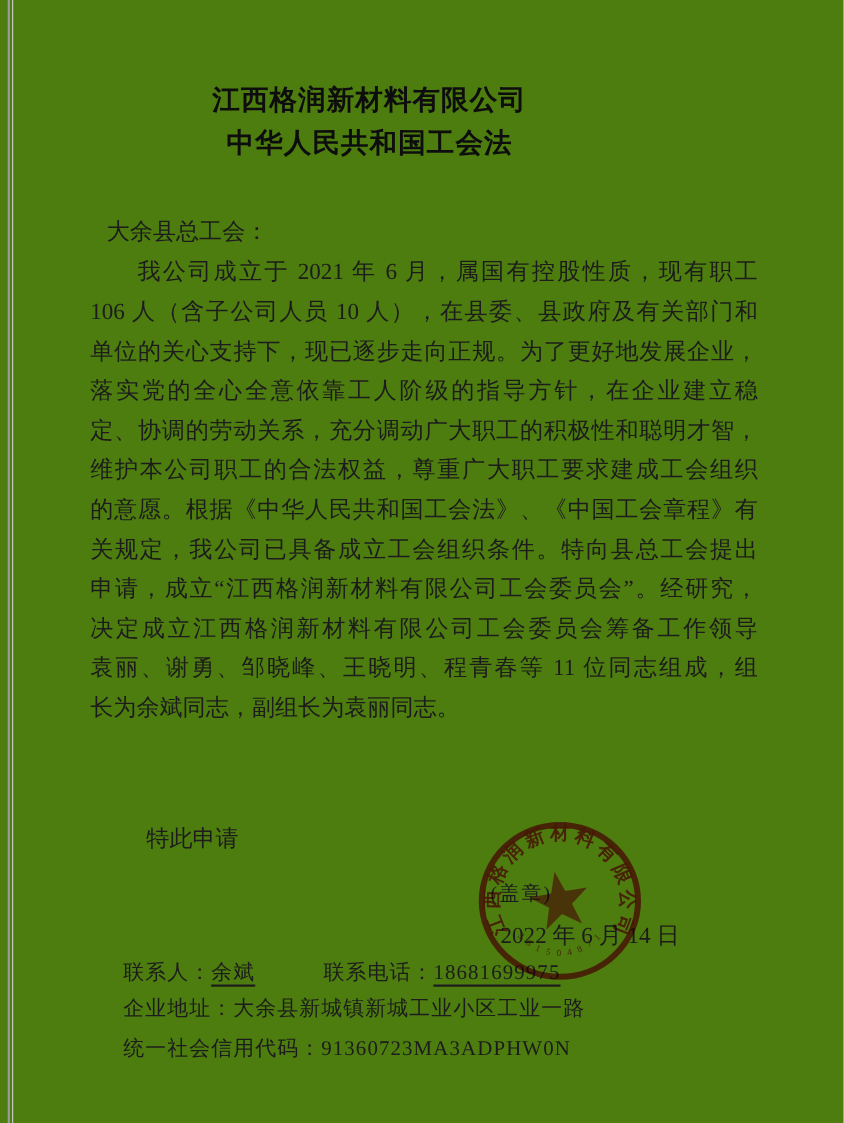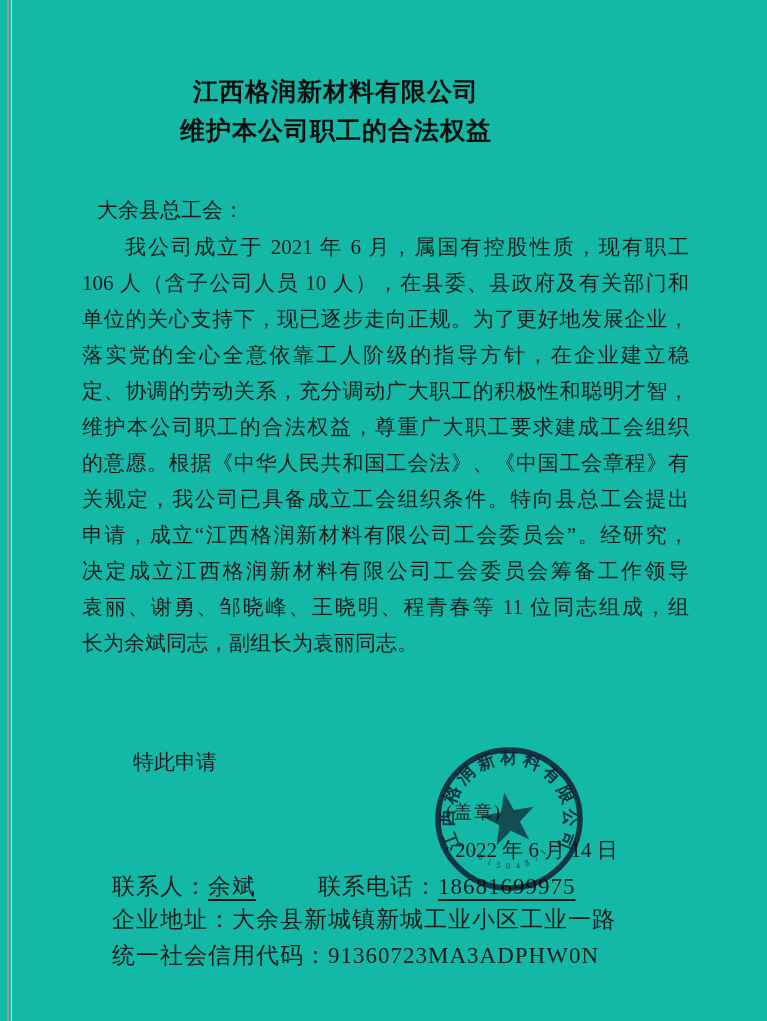--- a/index.html
+++ b/index.html
@@ -1,50 +1,50 @@
 <!DOCTYPE html>
 <html><head>
 <meta charset="utf-8">
 <style>
   html,body{margin:0;padding:0;background:#e9e9e9;}
-  .page{position:relative;width:767px;height:1021px;background:#14b8a6;overflow:hidden;
+  .page{position:relative;width:767px;height:1021px;background:#4d7c0f;overflow:hidden;
         font-family:"Liberation Serif","DejaVu Serif",serif;color:#1c1c1c;}
   .scan-line-a{position:absolute;left:7px;top:0;width:2px;height:1021px;background:#9b9b9b;}
   .scan-line-b{position:absolute;left:11px;top:0;width:1px;height:1021px;background:#d2d2d2;}
   .title{position:absolute;top:72px;left:0;width:672px;text-align:center;
          font-family:"Liberation Sans","DejaVu Sans",sans-serif;font-weight:700;
          font-size:25px;line-height:39px;letter-spacing:1px;color:#0d0d0d;}
   .salutation{position:absolute;top:196px;left:97px;font-size:21px;}
   .body-text{position:absolute;top:229px;left:82px;width:607px;font-size:21px;}
   .body-text .line{height:36px;line-height:36px;text-align:justify;text-align-last:justify;
                    white-space:nowrap;}
   .body-text .line.first{text-indent:43px;}
   .body-text .line.last{text-align-last:left;}
   .closing{position:absolute;top:724px;left:133px;font-size:21px;margin-top:24px;}
   .stamp-label{position:absolute;top:800px;left:446px;font-size:18px;letter-spacing:2px;z-index:2;}
   .date-line{position:absolute;top:836px;left:437px;font-size:21px;z-index:2;margin-left:18px;}
-  .footer-row{position:absolute;left:112px;font-size:23px;letter-spacing:1px;z-index:2;}
+  .footer-row{position:absolute;left:112px;font-size:19px;letter-spacing:1px;z-index:2;}
   .footer-contact{top:871px;}
   .footer-address{top:904px;}
   .footer-credit{top:940px;}
   .u{text-decoration:underline;text-underline-offset:5px;text-decoration-thickness:1.5px;}
   .gap{display:inline-block;width:62px;}
   .seal{position:absolute;left:384px;top:699px;z-index:5;mix-blend-mode:multiply;}
   .seal text{font-family:"Liberation Serif","DejaVu Serif",serif;}
 </style>
 </head>
 <body>
 
 <div class="page">
   <div class="scan-line-a"></div>
   <div class="scan-line-b"></div>
 
   <div class="title">
     <div>江西格润新材料有限公司</div>
-    <div>维护本公司职工的合法权益</div>
+    <div>中华人民共和国工会法</div>
   </div>
 
   <div class="salutation">大余县总工会：</div>
 
   <div class="body-text" id="body-text">
       <div class="line first">我公司成立于 2021 年 6 月，属国有控股性质，现有职工</div>
       <div class="line">106 人（含子公司人员 10 人），在县委、县政府及有关部门和</div>
       <div class="line">单位的关心支持下，现已逐步走向正规。为了更好地发展企业，</div>
       <div class="line">落实党的全心全意依靠工人阶级的指导方针，在企业建立稳</div>
       <div class="line">定、协调的劳动关系，充分调动广大职工的积极性和聪明才智，</div>

